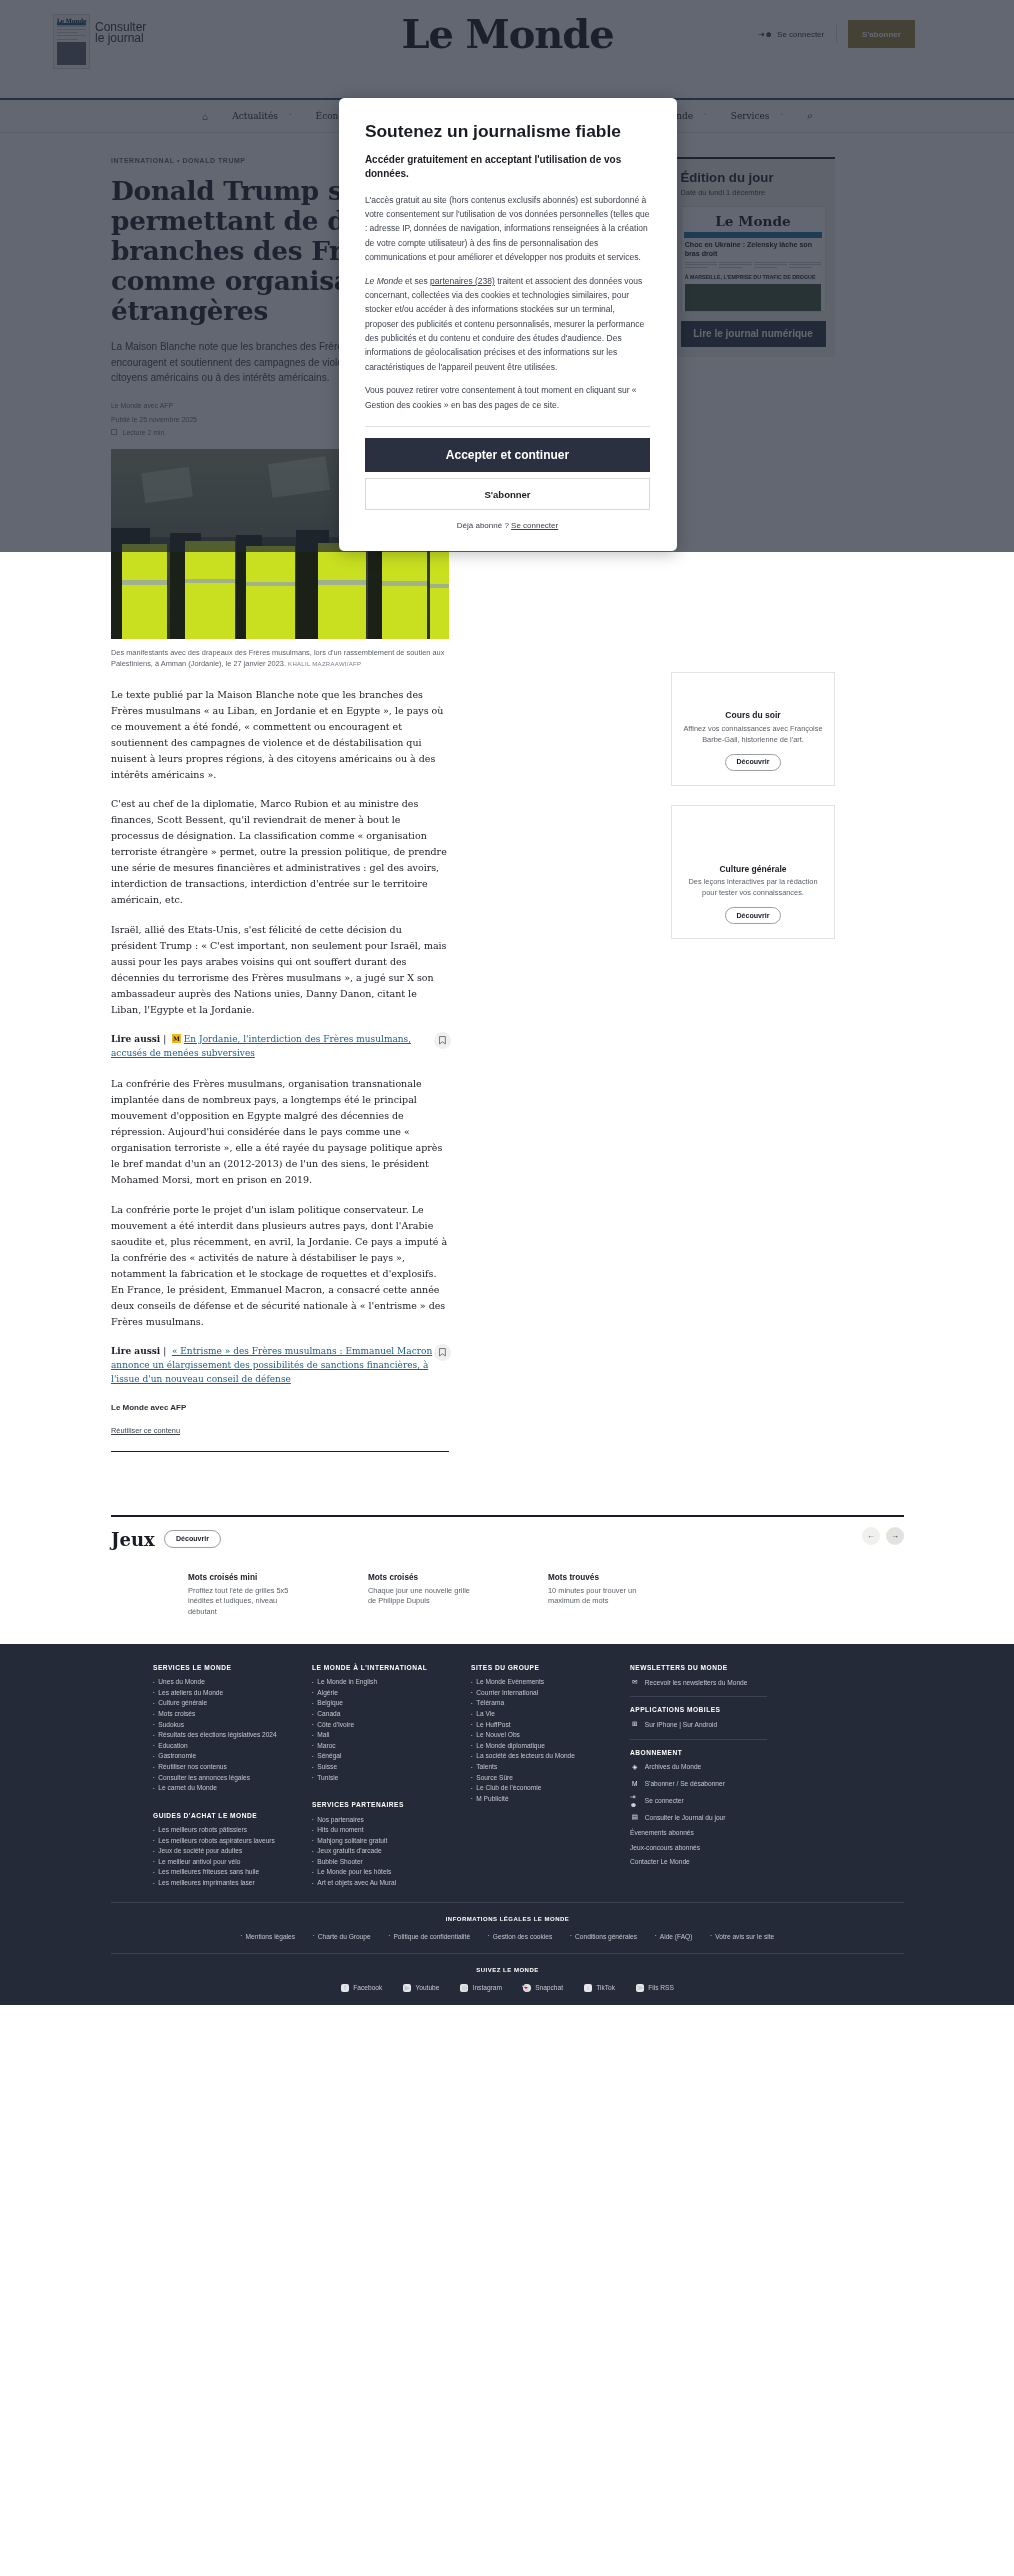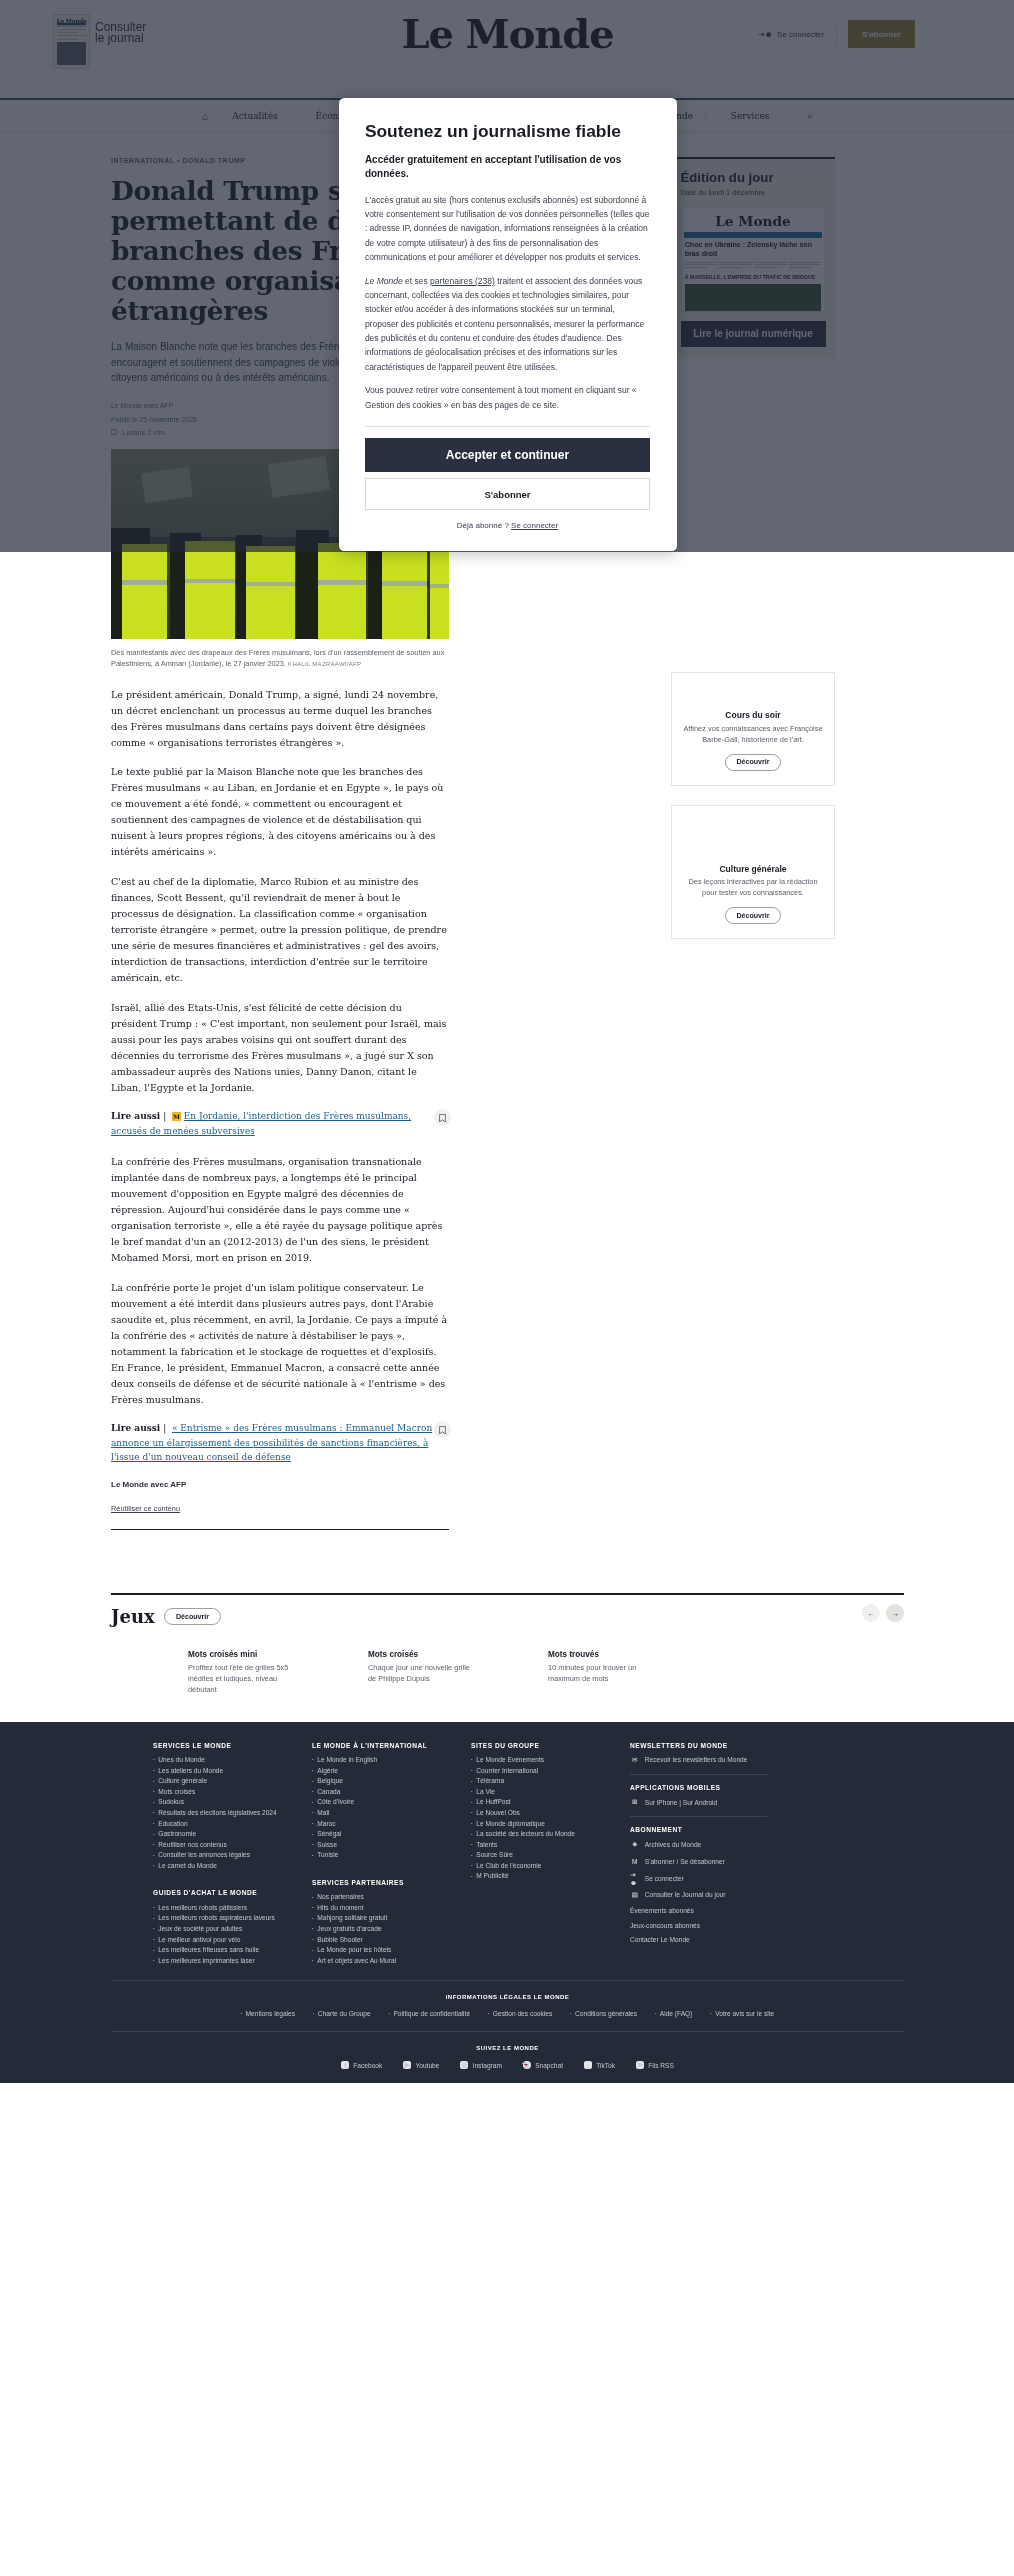--- a/index.html
+++ b/index.html
@@ -383,21 +383,20 @@
           <div class="person" style="left:257px;width:24px;height:101px;"></div>
           <div class="vest" style="left:271px;width:45px;height:94px;"></div>
           <div class="vest" style="left:319px;width:21px;height:90px;"></div>
         </div>
       </div>
       <div class="caption">
         <span>Des manifestants avec des drapeaux des Frères musulmans, lors d'un rassemblement de soutien aux Palestiniens, à Amman (Jordanie), le 27 janvier 2023.</span>
         <span class="credit">KHALIL MAZRAAWI/AFP</span>
       </div>
 
-      <p class="body-p">Le président américain, Donald Trump, a signé, lundi 24 novembre, un décret enclenchant un processus au terme duquel les branches des Frères musulmans dans certains pays doivent être désignées comme « organisations terroristes étrangères ».</p>
       <p class="body-p">Le texte publié par la Maison Blanche note que les branches des Frères musulmans « au Liban, en Jordanie et en Egypte », le pays où ce mouvement a été fondé, « commettent ou encouragent et soutiennent des campagnes de violence et de déstabilisation qui nuisent à leurs propres régions, à des citoyens américains ou à des intérêts américains ».</p>
       <p class="body-p">C'est au chef de la diplomatie, Marco Rubion et au ministre des finances, Scott Bessent, qu'il reviendrait de mener à bout le processus de désignation. La classification comme « organisation terroriste étrangère » permet, outre la pression politique, de prendre une série de mesures financières et administratives : gel des avoirs, interdiction de transactions, interdiction d'entrée sur le territoire américain, etc.</p>
       <p class="body-p">Israël, allié des Etats-Unis, s'est félicité de cette décision du président Trump : « C'est important, non seulement pour Israël, mais aussi pour les pays arabes voisins qui ont souffert durant des décennies du terrorisme des Frères musulmans », a jugé sur X son ambassadeur auprès des Nations unies, Danny Danon, citant le Liban, l'Egypte et la Jordanie.</p>
 
       <div class="read-also">
         <span class="lbl">Lire aussi</span><span class="sep">&nbsp;|&nbsp;</span>
         <span class="badge-m">M</span>
         <a>En Jordanie, l'interdiction des Frères musulmans, accusés de menées subversives</a>
         <span class="bookmark-btn">
           <svg width="6.9" height="8.5" viewBox="0 0 13 16">

